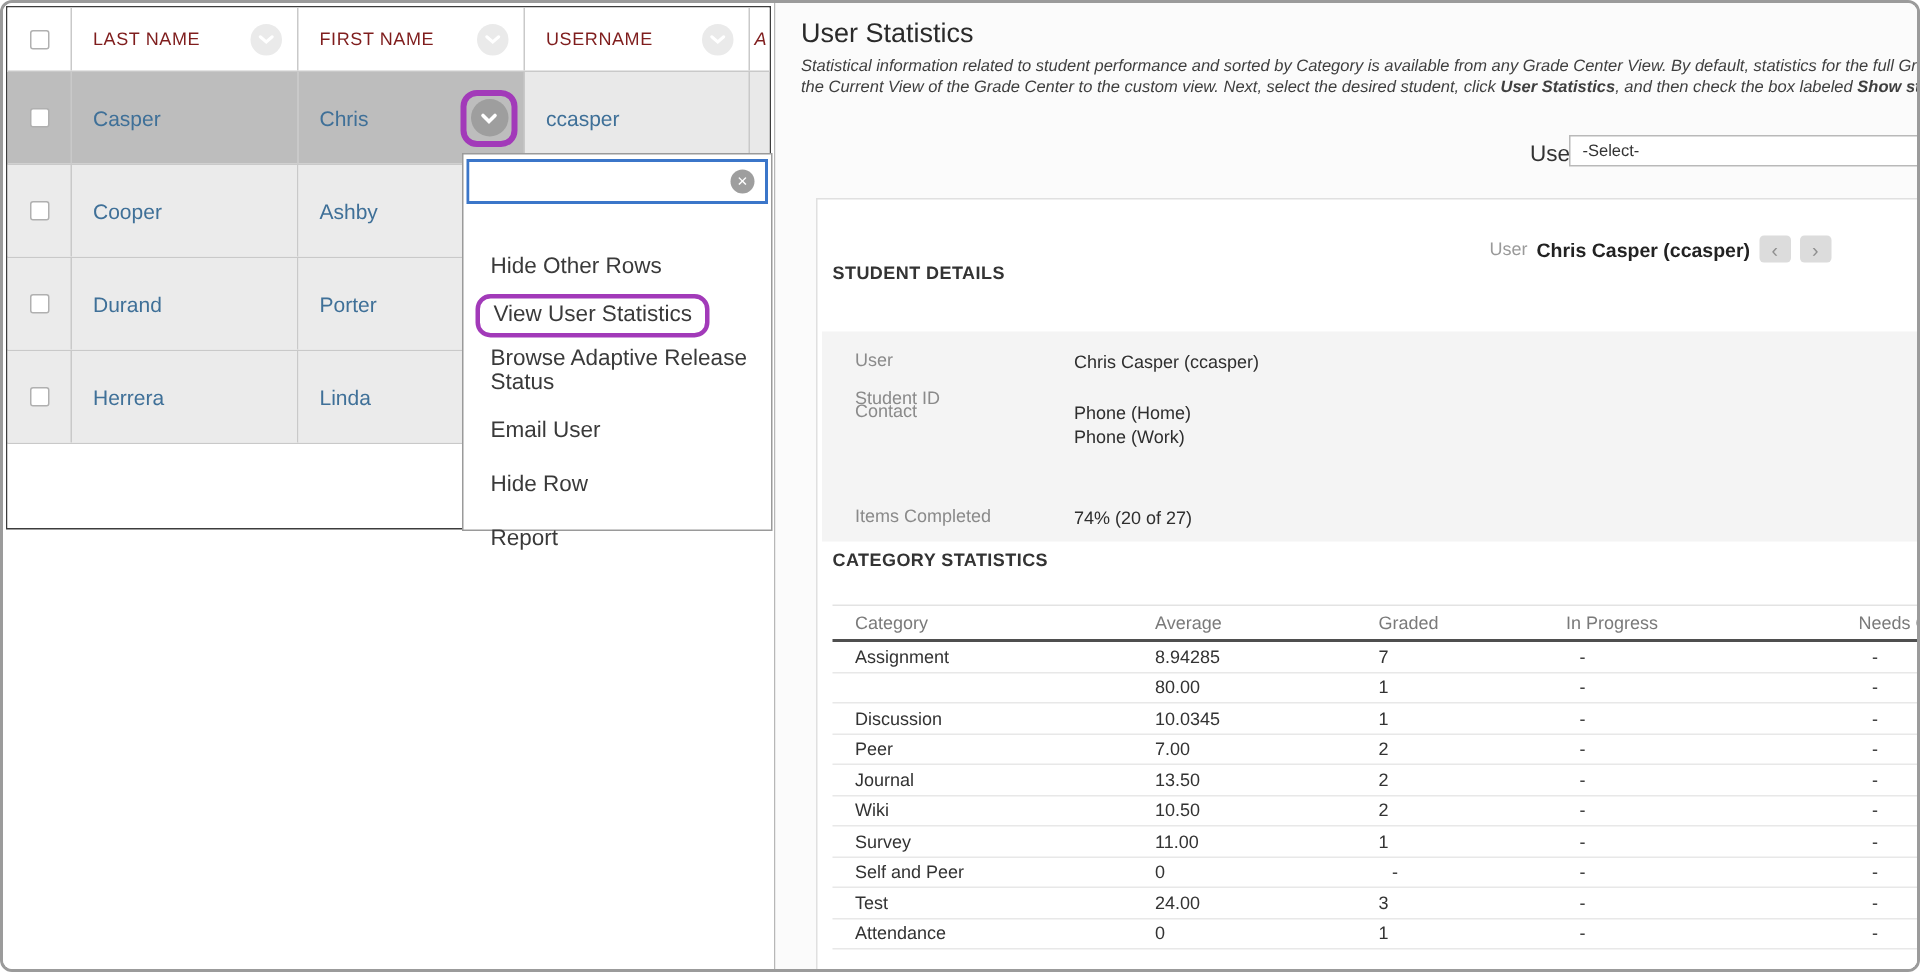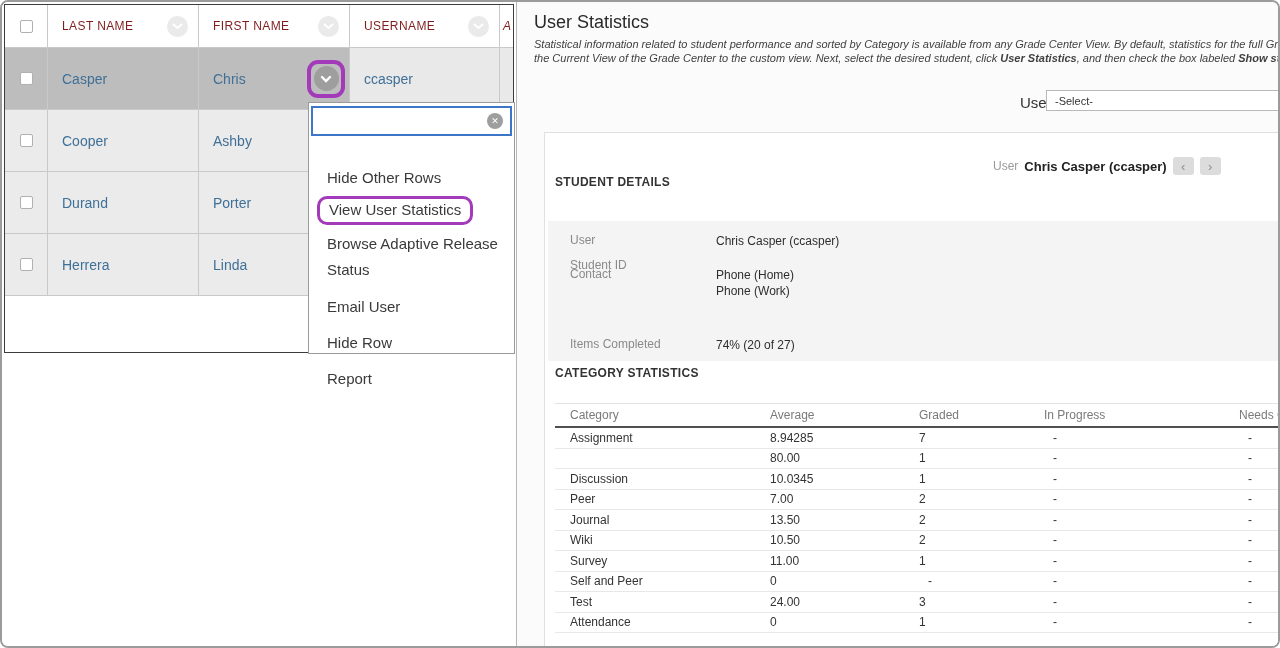--- a/index.html
+++ b/index.html
@@ -75,21 +75,21 @@
     display:flex; align-items:center; justify-content:center; cursor:pointer;
   }
   .menu-items{ padding:8px 0 0 18px; }
   .menu-item{ font-size:15px; color:#3a3a3a; line-height:20px; cursor:pointer; }
   .mi-1{ margin-top:24px; }
   .mi-2{ margin-top:8px; }
   .mi-2 .hl{
     display:inline-block; border:3px solid #a23ab9; border-radius:10px;
     padding:1px 9px 2px 9px; margin-left:-10px;
   }
-  .mi-3{ margin-top:6px; width:172px; line-height:26px; }
+  .mi-3{ margin-top:6px; width:172px; line-height:16px; }
   .mi-4{ margin-top:14px; }
   .mi-5{ margin-top:16px; }
   .mi-6{ margin-top:16px; }
 
   
   .right-panel{
     position:absolute; left:515px; top:0; width:765px; height:648px;
     background:#fbfbfb; overflow:hidden;
   }
   .rp-title{

